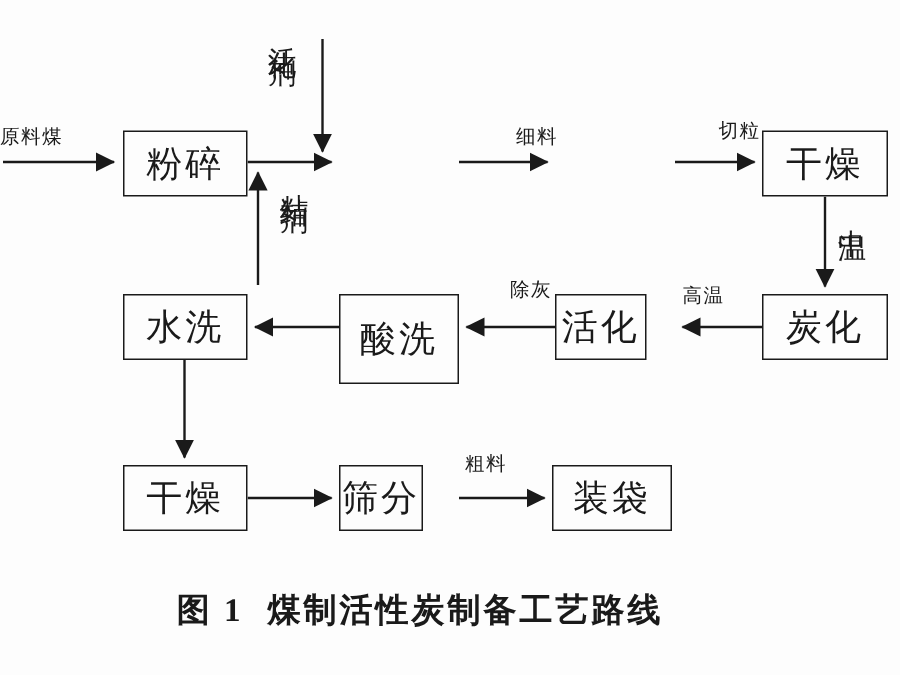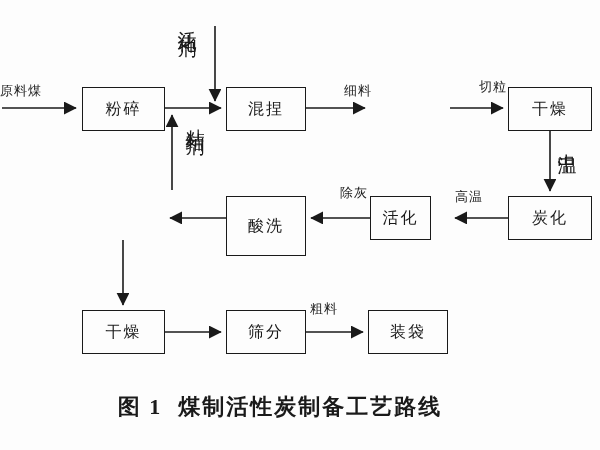--- a/index.html
+++ b/index.html
@@ -16,21 +16,21 @@
   }
   .arrows{
     position:absolute;left:0;top:0;width:600px;height:450px;
     pointer-events:none;
   }
   .box{
     position:absolute;
     border:1.5px solid #1a1a1a;
     background:#fdfdfd;
     display:flex;align-items:center;justify-content:center;
-    font-size:16px;
+    font-size:24px;
     letter-spacing:2px;
     box-sizing:border-box;
     white-space:nowrap;
   }
   .lbl{
     position:absolute;
     font-size:13px;
     white-space:nowrap;
     letter-spacing:1px;
   }
@@ -76,29 +76,29 @@
       <line x1="226" y1="218" x2="170" y2="218" marker-end="url(#ah)"></line>
       <line x1="123" y1="240" x2="123" y2="305" marker-end="url(#ah)"></line>
       <line x1="165" y1="332" x2="221" y2="332" marker-end="url(#ah)"></line>
       <line x1="306" y1="332" x2="363" y2="332" marker-end="url(#ah)"></line>
     </g>
   </svg>
 
   <div class="lbl" style="left:0px;top:82px;">原料煤</div>
 
   <div class="box" style="left:82px;top:87px;width:83px;height:44px;">粉碎</div>
-  <div class="box" style="left:226px;top:87px;width:80px;height:44px;">混捏</div>
   <div class="box" style="left:508px;top:87px;width:84px;height:44px;">干燥</div>
 
   <div class="box" style="left:508px;top:196px;width:84px;height:44px;">炭化</div>
   <div class="box" style="left:370px;top:196px;width:61px;height:44px;">活化</div>
   <div class="box" style="left:226px;top:196px;width:80px;height:60px;">酸洗</div>
+  <div class="box" style="left:82px;top:196px;width:83px;height:44px;">水洗</div>
 
   <div class="box" style="left:82px;top:310px;width:83px;height:44px;">干燥</div>
-  <div class="box" style="left:226px;top:310px;width:80px;height:44px;">筛分</div>
+  <div class="box" style="left:226px;top:310px;width:56px;height:44px;">筛分</div>
   <div class="box" style="left:368px;top:310px;width:80px;height:44px;">装袋</div>
 
   <div class="vlbl" style="left:178px;top:16px;height:84px;">活化剂</div>
   <div class="vlbl" style="left:186px;top:114px;height:84px;">粘结剂</div>
   <div class="vlbl" style="left:558px;top:138px;height:56px;">中温</div>
 
   <div class="lbl" style="left:312px;top:82px;margin-left:32px;">细料</div>
   <div class="lbl" style="left:453px;top:78px;margin-left:26px;">切粒</div>
   <div class="lbl" style="left:455px;top:188px;">高温</div>
   <div class="lbl" style="left:308px;top:184px;margin-left:32px;">除灰</div>

